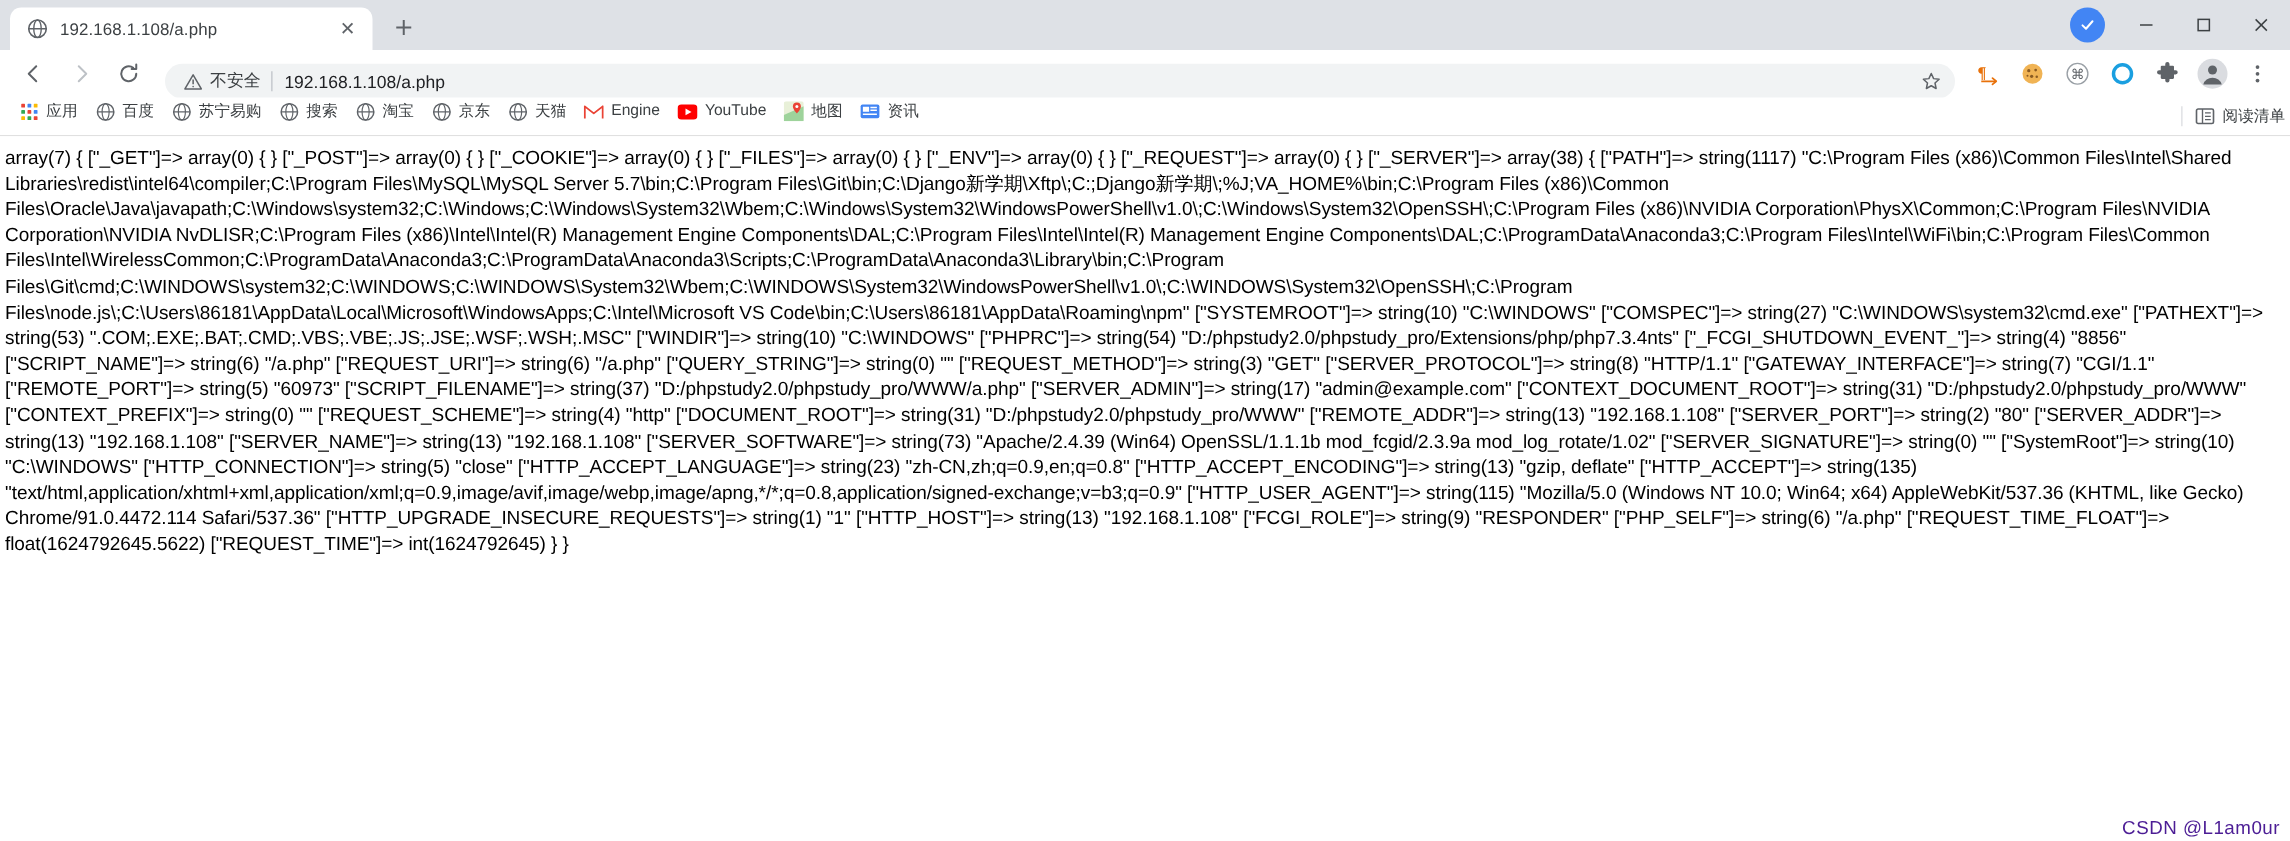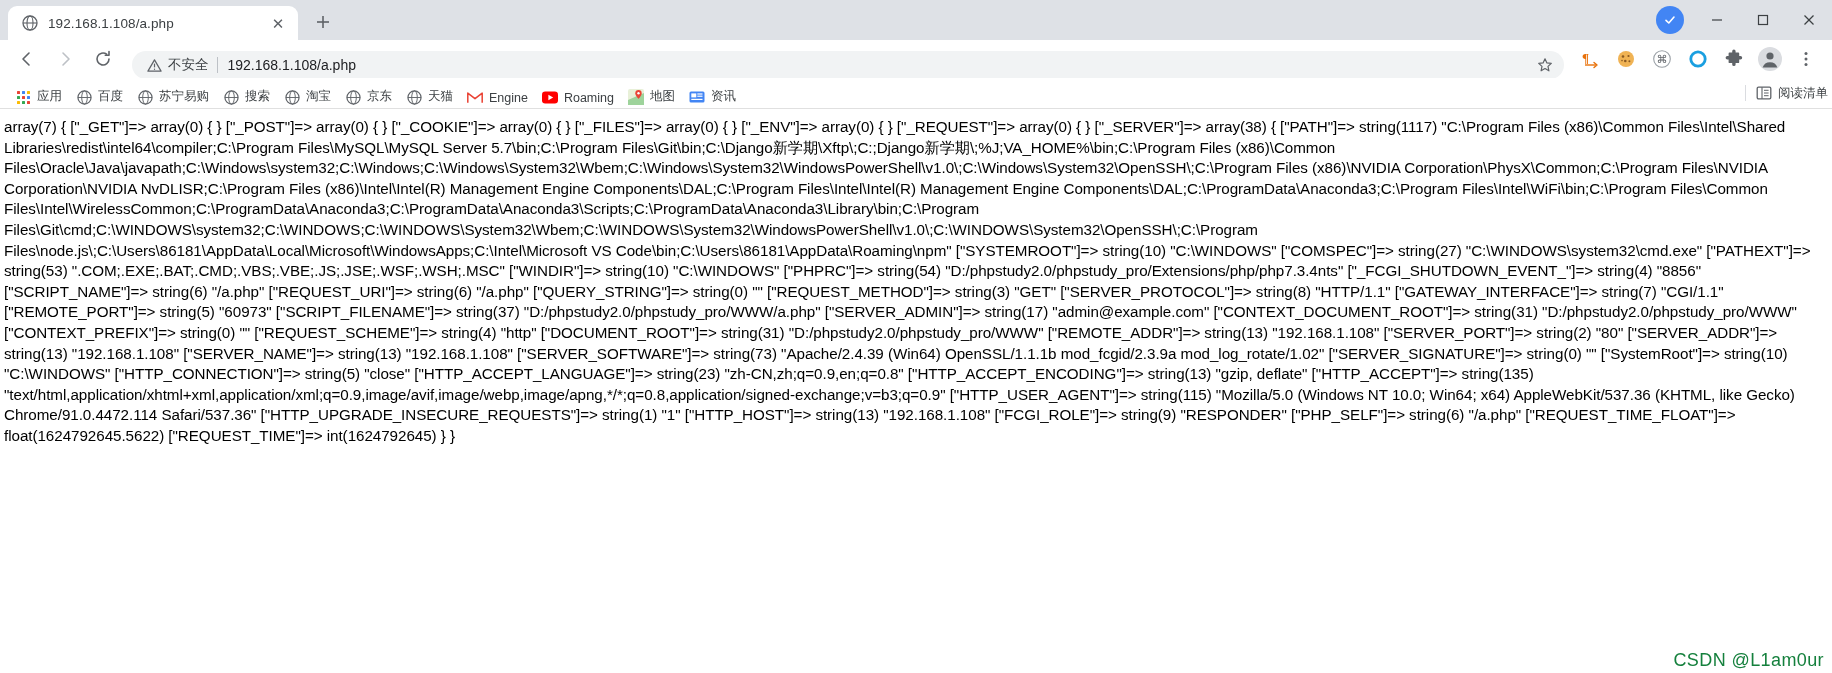--- a/index.html
+++ b/index.html
@@ -192,21 +192,21 @@
     background: #ffffff;
     display: flex;
     align-items: center;
     padding: 0 8px;
     flex: 0 0 auto;
     border-bottom: 1px solid #e0e0e0;
     position: relative;
   }
   .bm {
     display: flex;
-    align-items: flex-end;
+    align-items: flex-start;
     height: 24px;
     padding: 0 7px;
     border-radius: 4px;
     flex: 0 0 auto;
   }
   .bm-icon {
     width: 16px; height: 16px;
     margin-right: 6px;
     display:flex;align-items:center;justify-content:center;
     flex:0 0 auto;
@@ -245,22 +245,22 @@
     color: #000000;
     white-space: pre-wrap;
     word-break: break-word;
     margin: 0;
     letter-spacing: -0.05px;
   }
   .watermark {
     position: absolute;
     right: 8px;
     bottom: 2px;
-    font-size: 18px;
-    color: #15803d;
+    font-size: 15px;
+    color: #4c1d95;
     letter-spacing: .4px;
     font-family: "Liberation Sans", sans-serif;
   }
 
   
   .apps-grid {
     display: grid;
     grid-template-columns: repeat(3, 3px);
     grid-template-rows: repeat(3, 3px);
     gap: 2px;
@@ -498,21 +498,21 @@
       <span class="bm-label">Engine</span>
     </div>
 
     <div class="bm">
       <span class="bm-icon">
         <svg width="17" height="13" viewBox="0 0 20 15">
           <rect x="0" y="0" width="20" height="15" rx="4" fill="#ff0000"></rect>
           <path d="M8 4.2 L14 7.5 L8 10.8 Z" fill="#ffffff"></path>
         </svg>
       </span>
-      <span class="bm-label">Roaming</span>
+      <span class="bm-label">YouTube</span>
     </div>
 
     <div class="bm">
       <span class="bm-icon">
         <svg width="16" height="16" viewBox="0 0 16 16">
           <rect x="0" y="0" width="16" height="16" rx="2" fill="#e8f0d8"></rect>
           <path d="M0 11 L16 4 L16 16 L0 16 Z" fill="#9ed39b"></path>
           <path d="M10.5 1 a3.2 3.2 0 0 1 3.2 3.2 c0 2.4 -3.2 5.6 -3.2 5.6 s-3.2 -3.2 -3.2 -5.6 A3.2 3.2 0 0 1 10.5 1 z" fill="#ea4335"></path>
           <circle cx="10.5" cy="4.2" r="1.2" fill="#ffffff"></circle>
         </svg>

